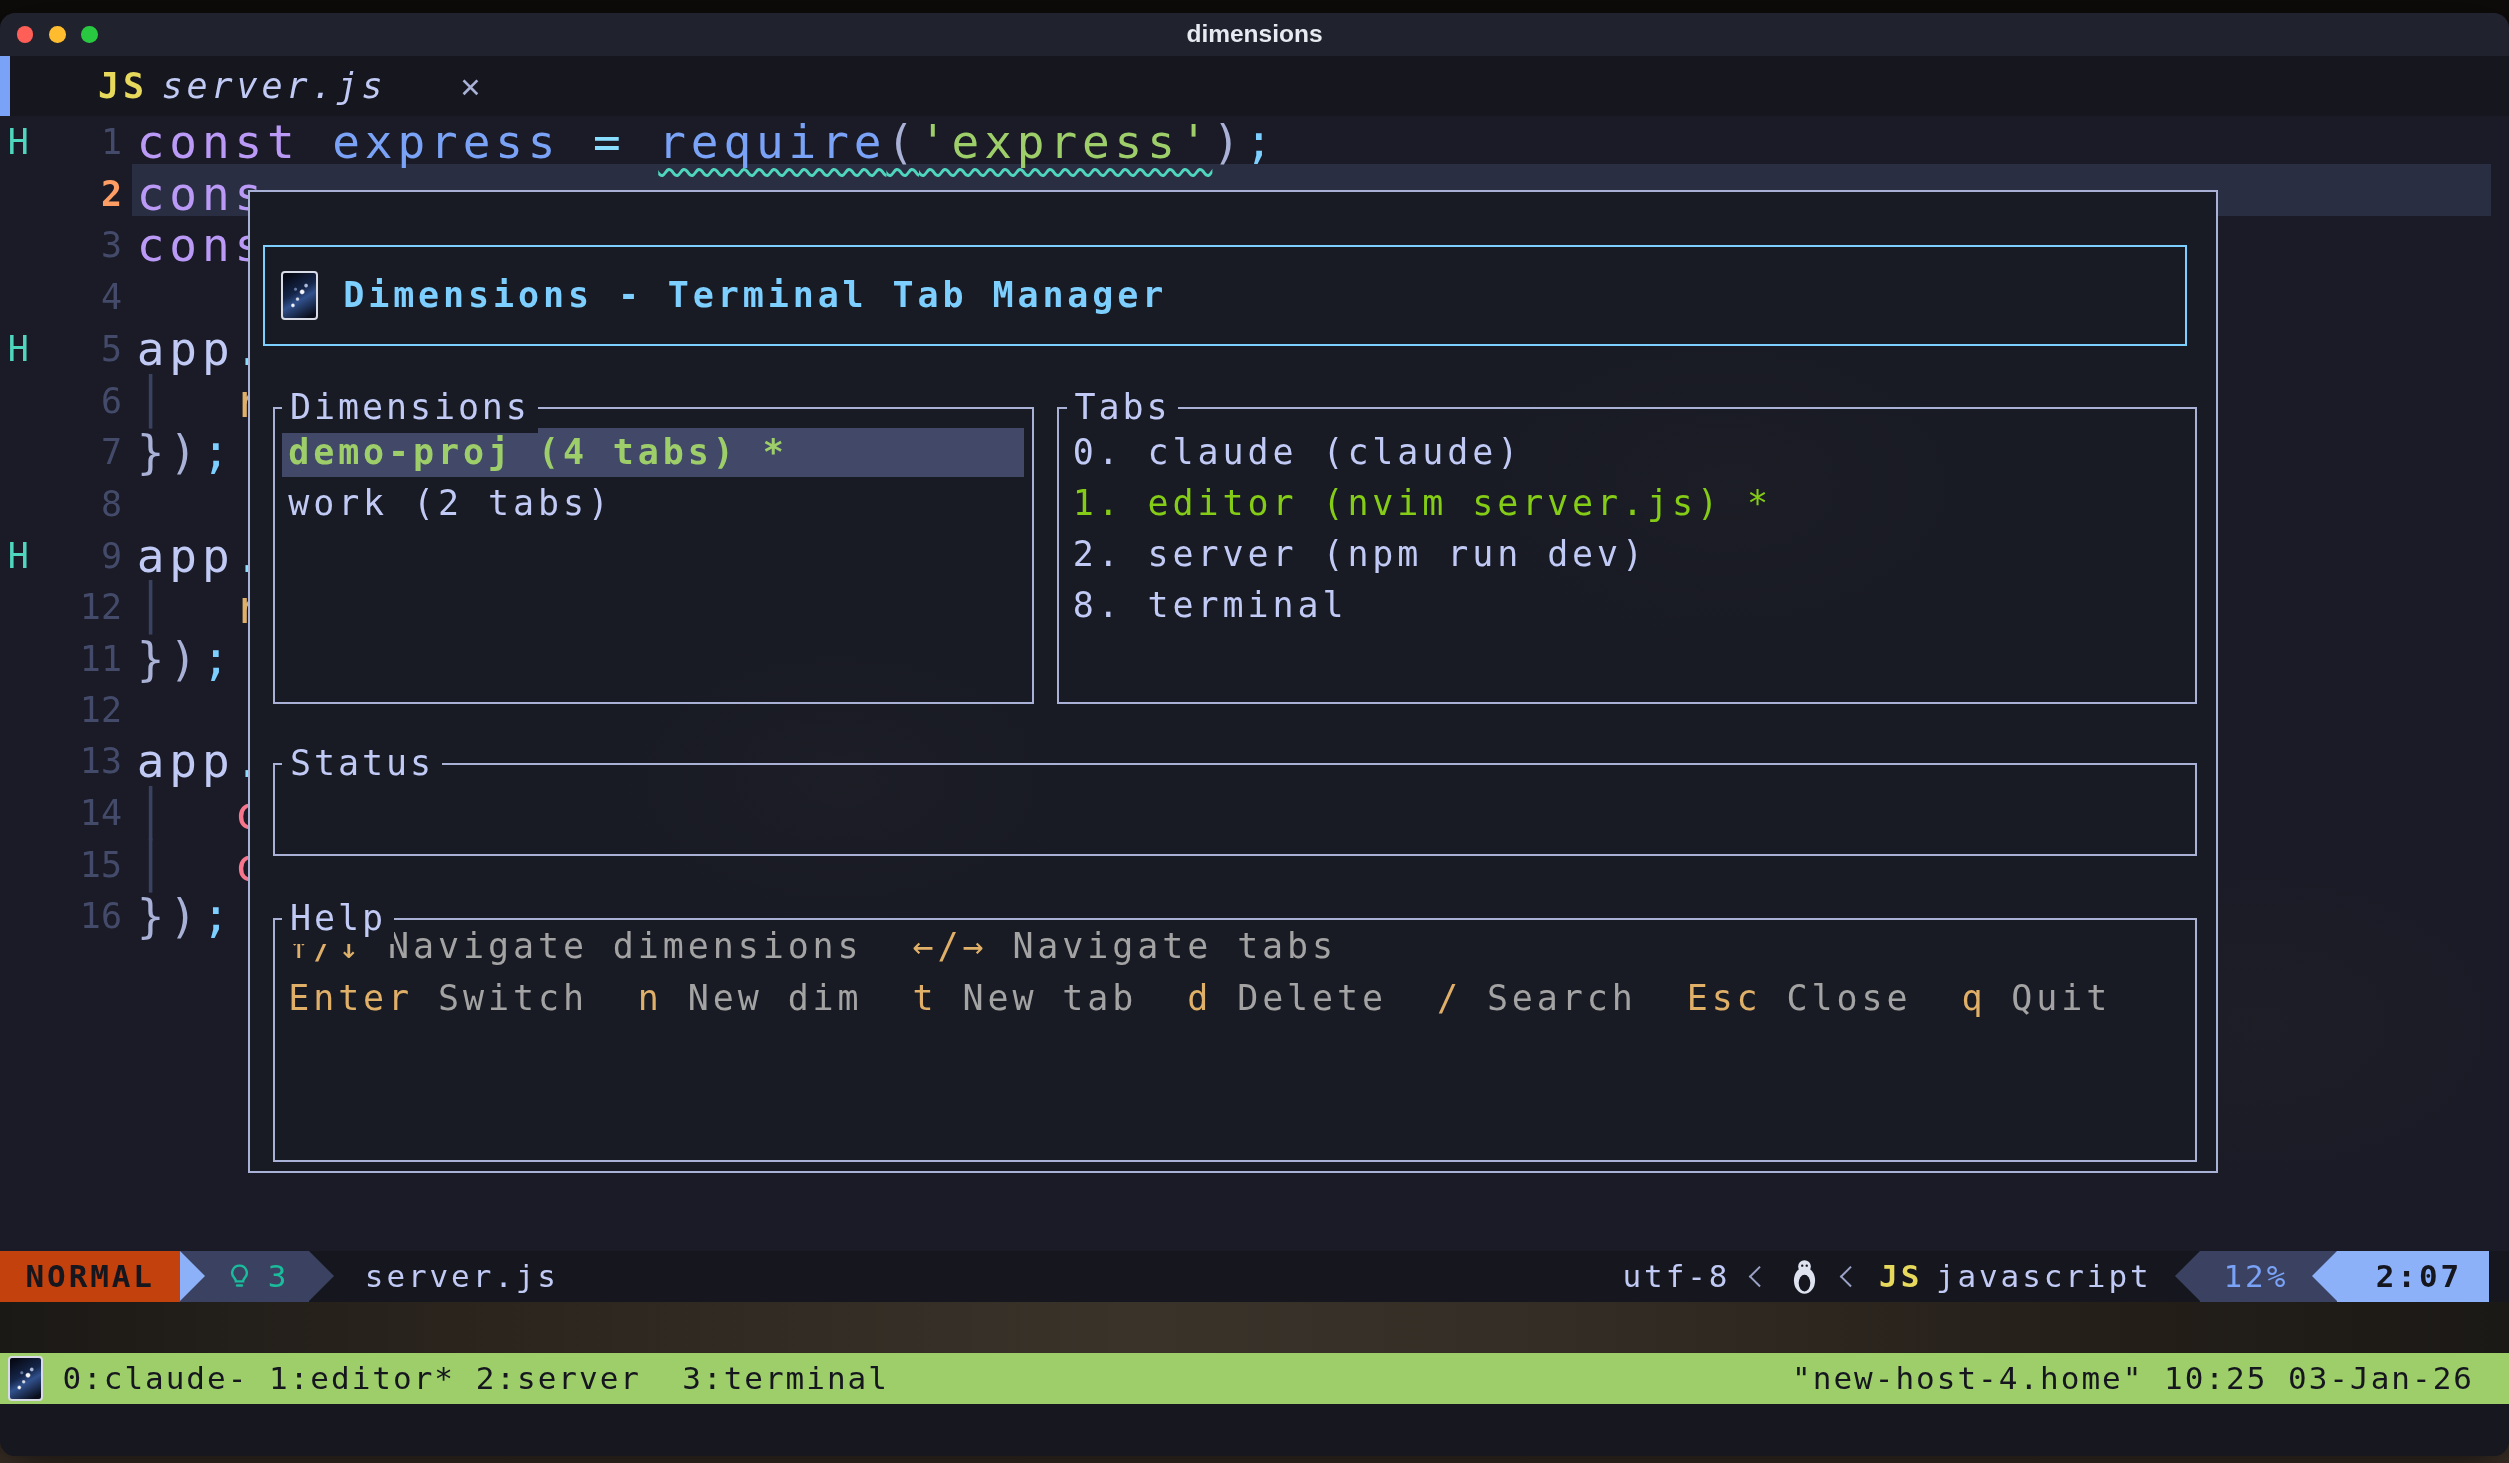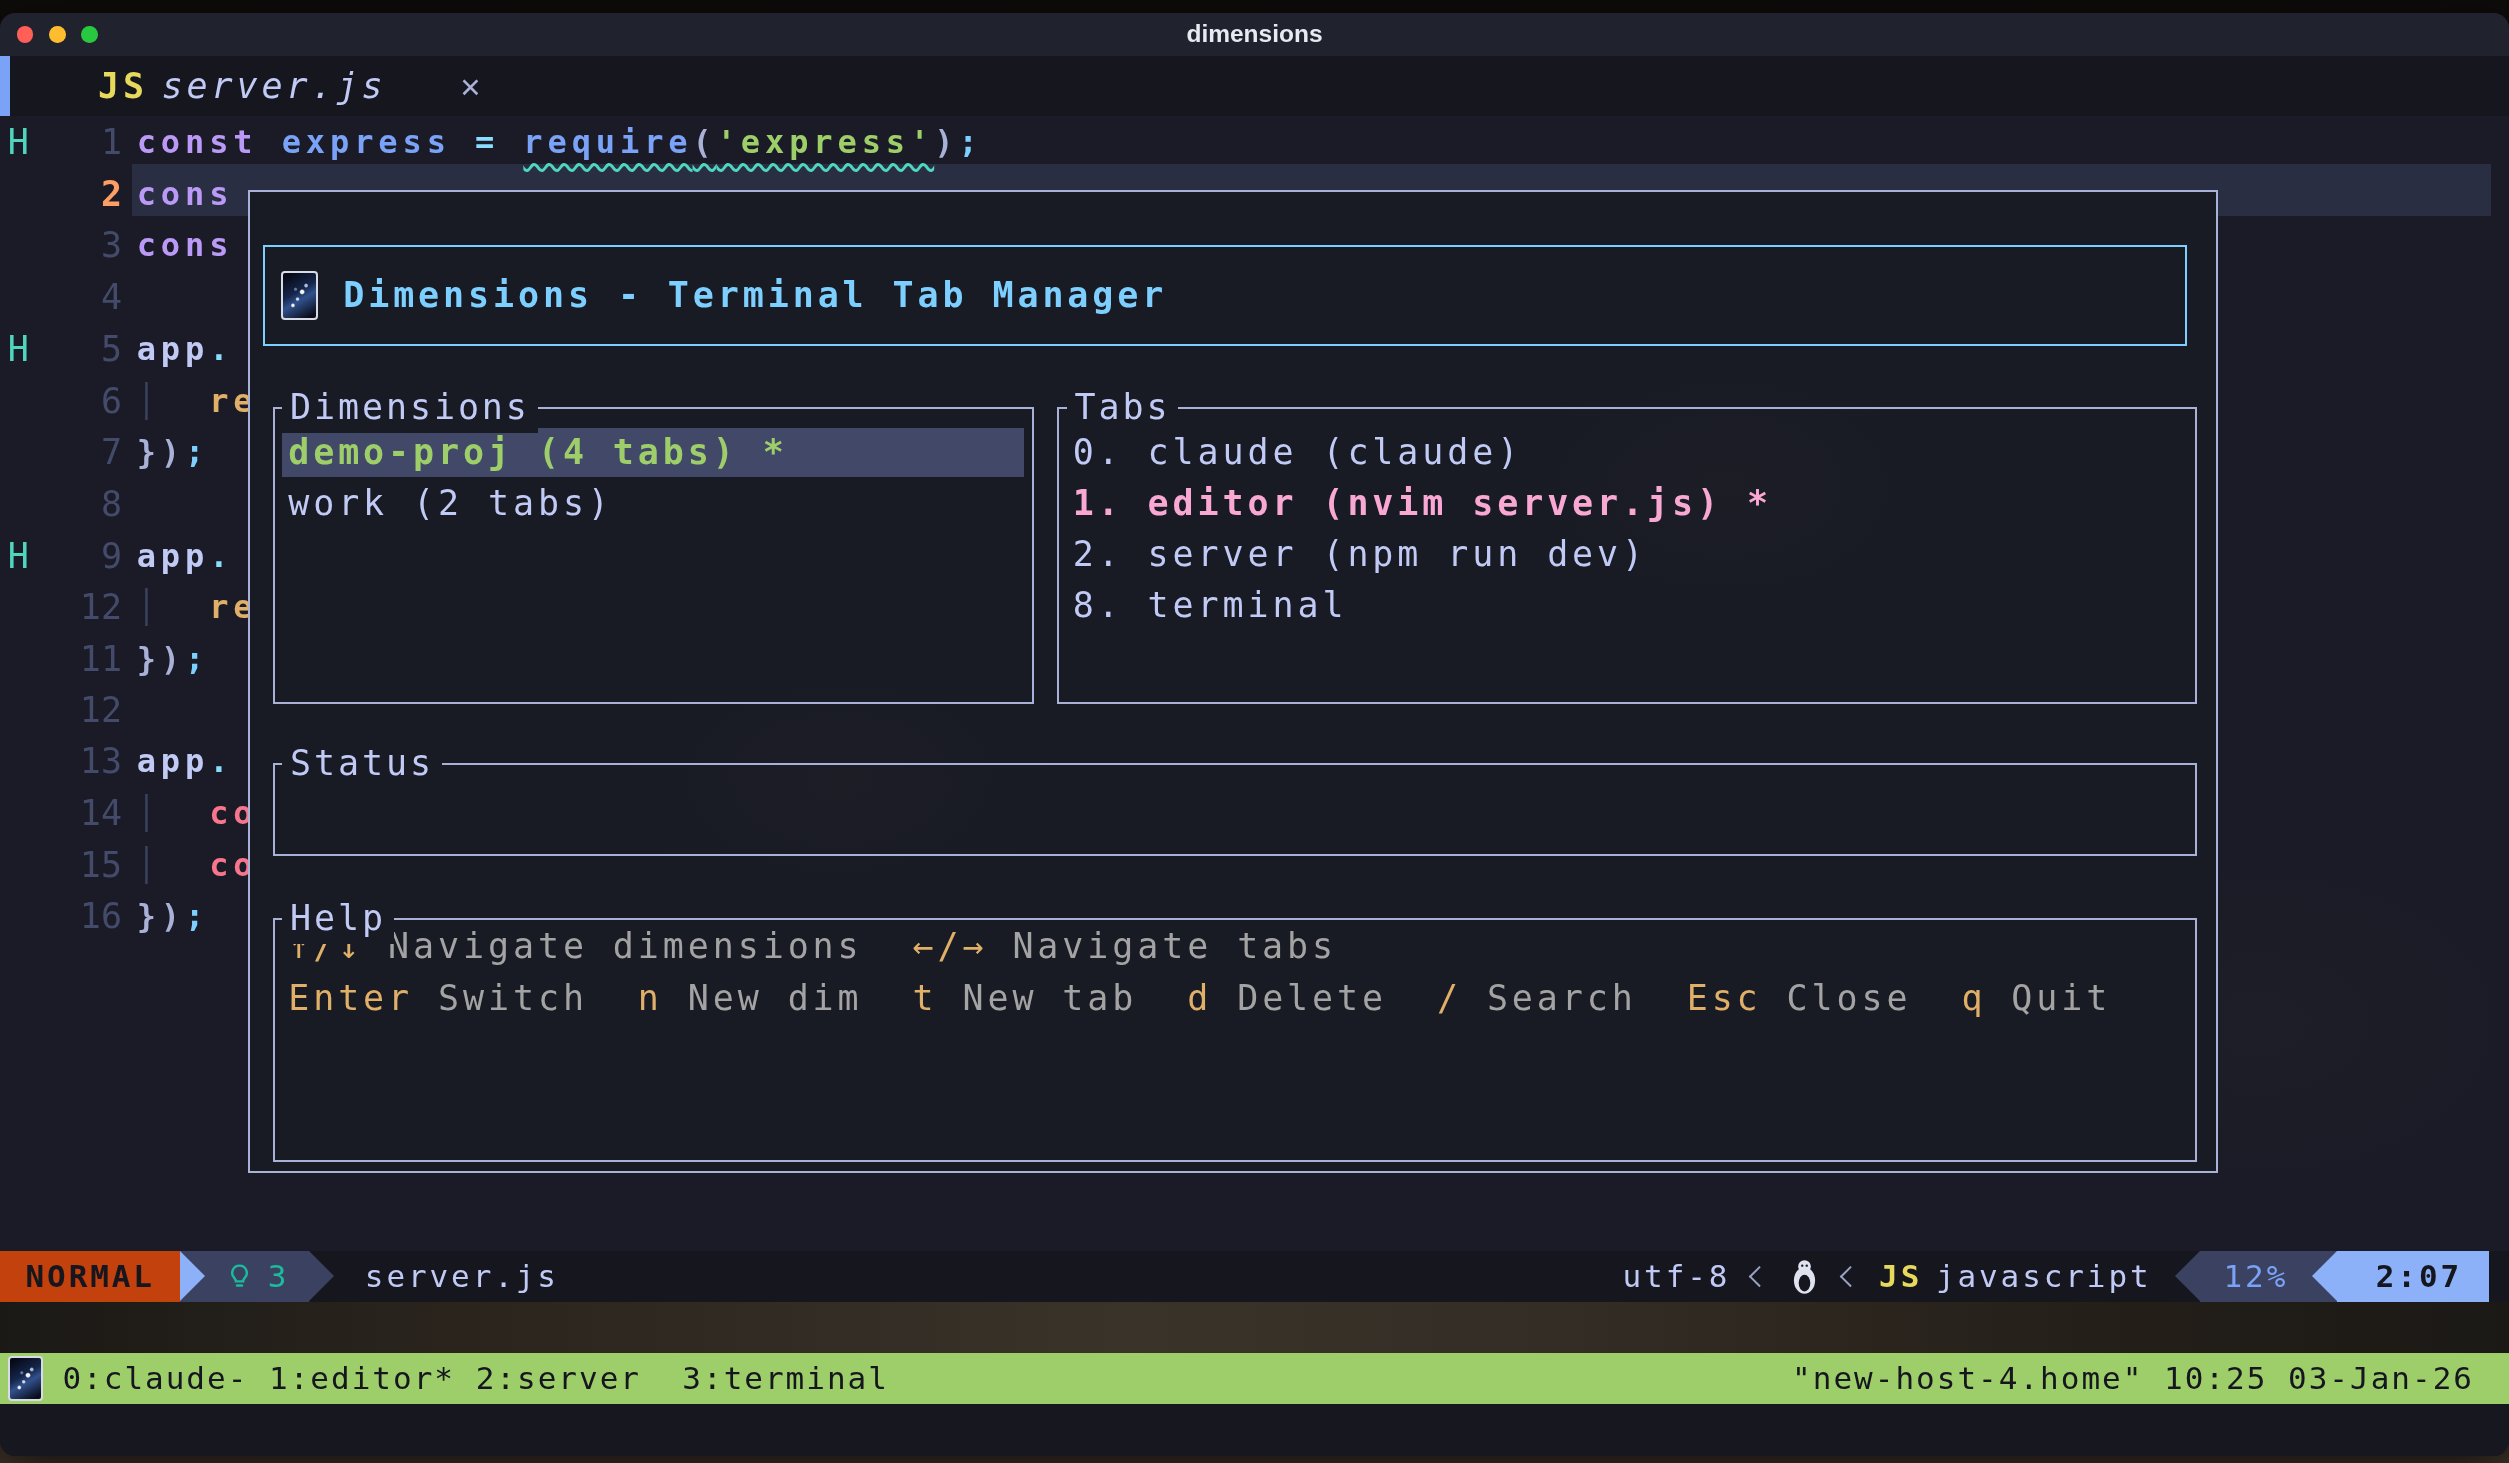--- a/index.html
+++ b/index.html
@@ -48,21 +48,21 @@
       radial-gradient(412px 255px at 72% 38%, rgba(110,95,70,.07), transparent 70%),
       radial-gradient(490px 294px at 40% 75%, rgba(100,85,65,.06), transparent 70%),
       radial-gradient(372px 235px at 90% 80%, rgba(95,80,60,.05), transparent 70%);
   }
   .cursorline { position:absolute; left:132px; top:48px; width:2359px; height:52px; background:#292e42; }
   .cline { position:absolute; left:0; width:100%; height:52px; display:flex; align-items:center; }
   .gmark { width:39px; padding-left:7.8px; color:#4fd6be; font-size:35px; white-space:pre; }
   .gnum  { width:83px; text-align:right; color:#444b6a; font-size:35px; }
   .gnum.cur { color:#ff9e64; font-weight:bold; }
   .gsep { width:14.7px; }
-  .ctext { white-space:pre; font-size:32px; letter-spacing:4.9px;font-weight:bold; }
+  .ctext { white-space:pre; font-size:46px; letter-spacing:4.9px; }
   .tk-kw{color:#bb9af7} .tk-id{color:#7aa2f7} .tk-op{color:#89ddff}
   .tk-p{color:#a9b1d6} .tk-str{color:#9ece6a} .tk-semi{color:#7dcfff}
   .tk-var{color:#c0caf5} .tk-prop{color:#e0af68} .tk-red{color:#f7768e} .tk-guide{color:#3b4261}
   .squig { text-decoration:underline wavy #4fd6be 2.9px; text-underline-offset:9.8px; text-decoration-skip-ink:none; }
   
   .dialog {
     position:absolute; left:248px; top:74px; width:1970px; height:983px;
     background:#181a24; border:2.9px solid #a9b1d6; z-index:5;
   }
   .dialog::before {
@@ -94,21 +94,21 @@
   .panel-dims { left:22.5px; top:215px; width:761px;  height:297px; }
   .panel-tabs { left:807px; top:215px; width:1140px; height:297px; }
   .panel-status { left:22.5px; top:571px; width:1924px; height:93px; }
   .panel-help { left:22.5px; top:726px; width:1924px; height:244px; }
   .rows { padding-top:19.6px; }
   .row {
     height:49px; line-height:49px; margin:0 7.8px 2px 7.8px; padding-left:5.9px;
     color:#c0caf5; font-size:35px; letter-spacing:3.9px; white-space:pre;
   }
   .row.selected { background:#414868; color:#9ece6a; font-weight:bold; }
-  .row.active { color:#f9a8d4; font-weight:bold; }
+  .row.active { color:#84cc16; font-weight:normal; }
   .helpline { height:52px; line-height:52px; padding-left:13.7px; font-size:35px; letter-spacing:3.9px; white-space:pre; }
   .helpline:first-of-type { margin-top:18.6px; }
   .hk { color:#e0af68; } .ht { color:#a3a3a3; }
   
   .statusline {
     position:absolute; left:0; top:1238px; width:100%; height:51px;
     background:#16161e; display:flex; align-items:stretch;
     font-size:31px; letter-spacing:2.9px;
   }
   .seg { display:flex; align-items:center; }

